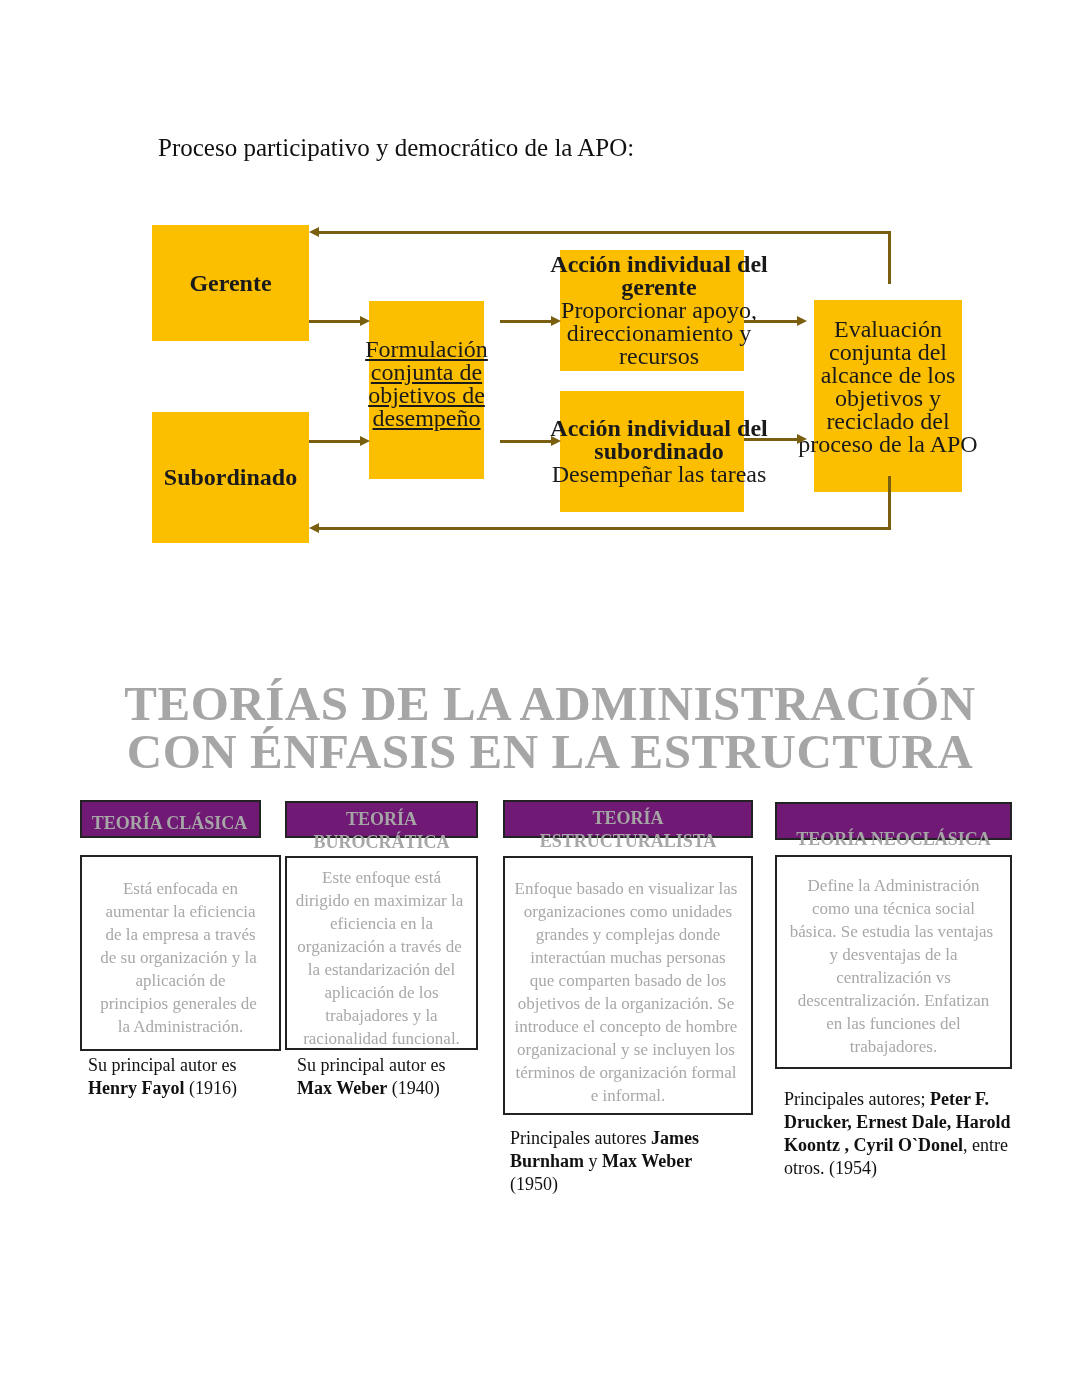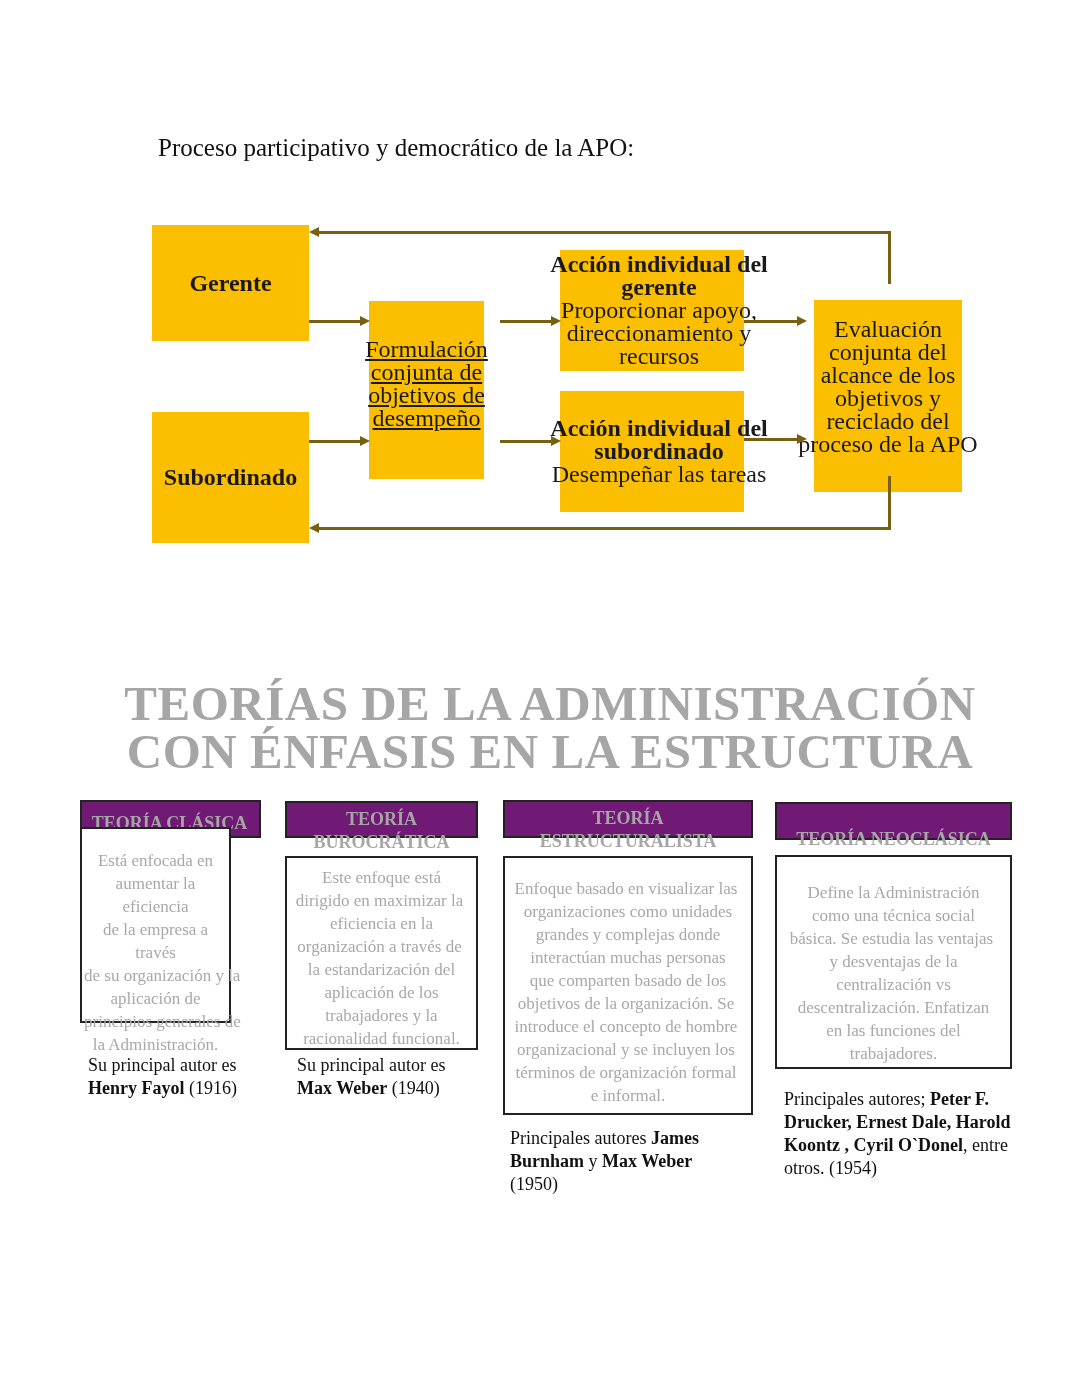--- a/index.html
+++ b/index.html
@@ -130,21 +130,21 @@
 </div>
 
 <div class="abs big-title">
   <div>TEORÍAS DE LA ADMINISTRACIÓN</div>
   <div>CON ÉNFASIS EN LA ESTRUCTURA</div>
 </div>
 
 <div class="theory-head" style="left:80px; top:800px; width:181px; height:38px; padding-top:10px;">
   <span style="white-space:nowrap; margin-left:-2px;">TEORÍA CLÁSICA</span>
 </div>
-<div class="theory-desc" style="left:80px; top:827px; width:151px; height:196px; padding-top:20px;">
+<div class="theory-desc" style="left:80px; top:855px; width:201px; height:196px; padding-top:20px;">
   <div>Está enfocada en</div>
   <div>aumentar la eficiencia</div>
   <div>de la empresa a través</div>
   <div style="white-space:nowrap; margin-left:-4px;">de su organización y la</div>
   <div>aplicación de</div>
   <div style="white-space:nowrap; margin-left:-4px;">principios generales de</div>
   <div>la Administración.</div>
 </div>
 <div class="authors" style="left:88px; top:1054px; width:190px;">
   <span>Su principal autor es</span><br>
@@ -186,21 +186,21 @@
   <div style="white-space:nowrap; margin-left:-4px;">términos de organización formal</div>
   <div>e informal.</div>
 </div>
 <div class="authors" style="left:510px; top:1127px; width:230px;">
   <span>Principales autores </span><b>James Burnham</b><span> y </span><b>Max Weber</b><span> (1950)</span>
 </div>
 
 <div class="theory-head" style="left:775px; top:802px; width:237px; height:38px; padding-top:24px;">
   <span style="white-space:nowrap;">TEORÍA NEOCLÁSICA</span>
 </div>
-<div class="theory-desc" style="left:775px; top:855px; width:237px; height:214px; padding-top:24px;">
+<div class="theory-desc" style="left:775px; top:855px; width:237px; height:214px; padding-top:17px;">
   <div>Define la Administración</div>
   <div>como una técnica social</div>
   <div style="white-space:nowrap; margin-left:-4px;">básica. Se estudia las ventajas</div>
   <div>y desventajas de la</div>
   <div>centralización vs</div>
   <div style="white-space:nowrap;">descentralización. Enfatizan</div>
   <div>en las funciones del</div>
   <div>trabajadores.</div>
 </div>
 <div class="authors" style="left:784px; top:1088px; width:245px;">

